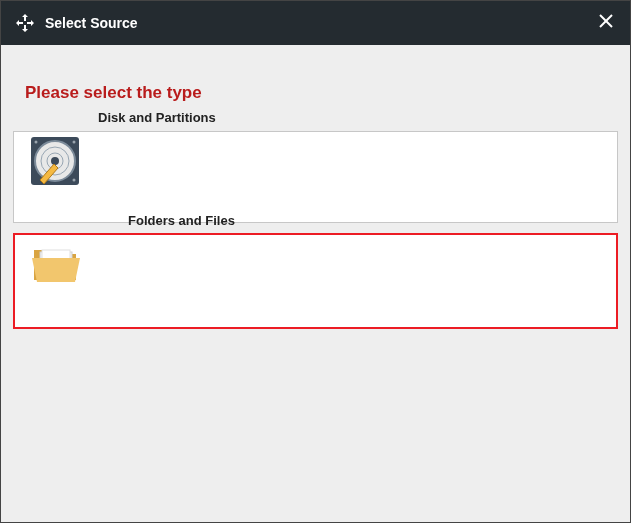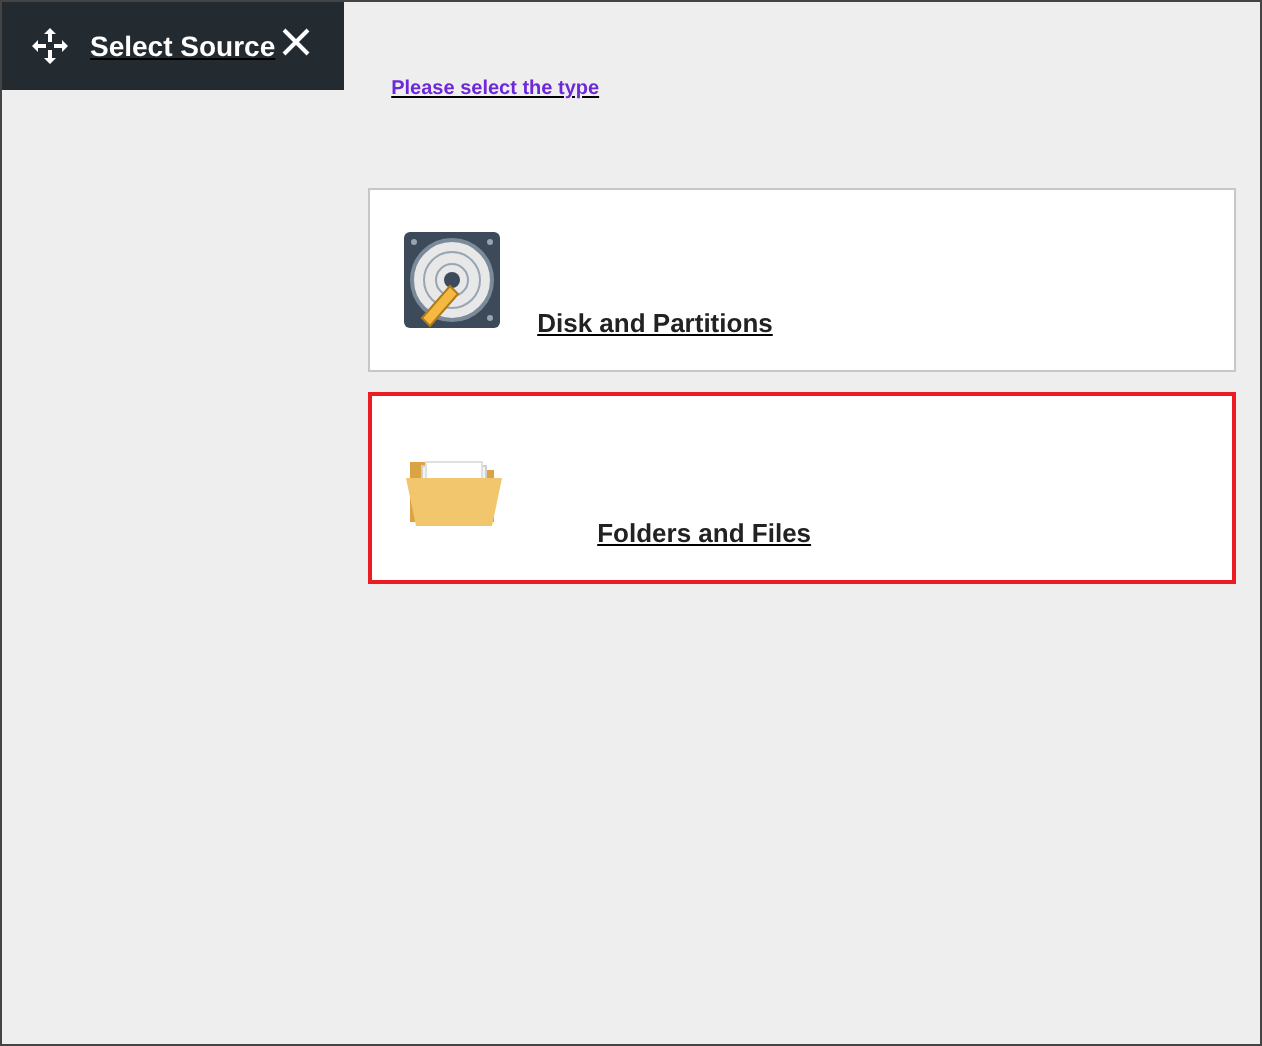--- a/index.html
+++ b/index.html
@@ -1,39 +1,39 @@
 <!DOCTYPE html>
 <html><head>
 <meta charset="utf-8">
 <style>
   * { box-sizing: border-box; margin: 0; padding: 0; }
   html, body { width: 631px; height: 523px; font-family: Arial, Helvetica, sans-serif; }
   .window {
     width: 631px; height: 523px; background: #eeeeee; border: 1px solid #444;
-    display: flex; flex-direction: row; text-decoration: underline;
+    display: flex; flex-direction: column;
   }
   .titlebar {
     background: #242b30; color: #fff; height: 44px;
     display: flex; align-items: center; padding: 0 14px;
     justify-content: space-between;
   }
   .titlebar-left { display: flex; align-items: center; gap: 10px; }
   .title-text { font-size: 14px; font-weight: bold; }
   .app-icon svg { display: block; }
   .close-btn { cursor: pointer; width: 20px; height: 20px; display:flex; align-items:center; justify-content:center; }
   .content {
     flex: 1; padding: 14px 12px; background: #eeeeee;
   }
   .prompt {
-    font-size: 10px; font-weight: bold; color: #6d28d9;
-    padding: 24px 8px 44px 12px;
+    font-size: 17px; font-weight: bold; color: #b91c1c;
+    padding: 24px 8px 28px 12px;
   }
   .option {
     background: #fff; border: 1px solid #c7c7c7; height: 92px;
-    display: flex; align-items: flex-end; padding: 16px 12px;
+    display: flex; align-items: flex-start; padding: 0 12px;
     margin-bottom: 10px; cursor: pointer;
   }
   .option.highlight {
     border: 2px solid #ec1c24;
     height: 96px;
     gap: 29px;
   }
   .opt-icon { width: 58px; height: 58px; display:flex; align-items:center; justify-content:center; }
   .opt-label { font-size: 13px; font-weight: bold; color: #222; margin-left: 14px; margin-top:-22px;}
   .option .opt-label { margin-top:-22px; }

